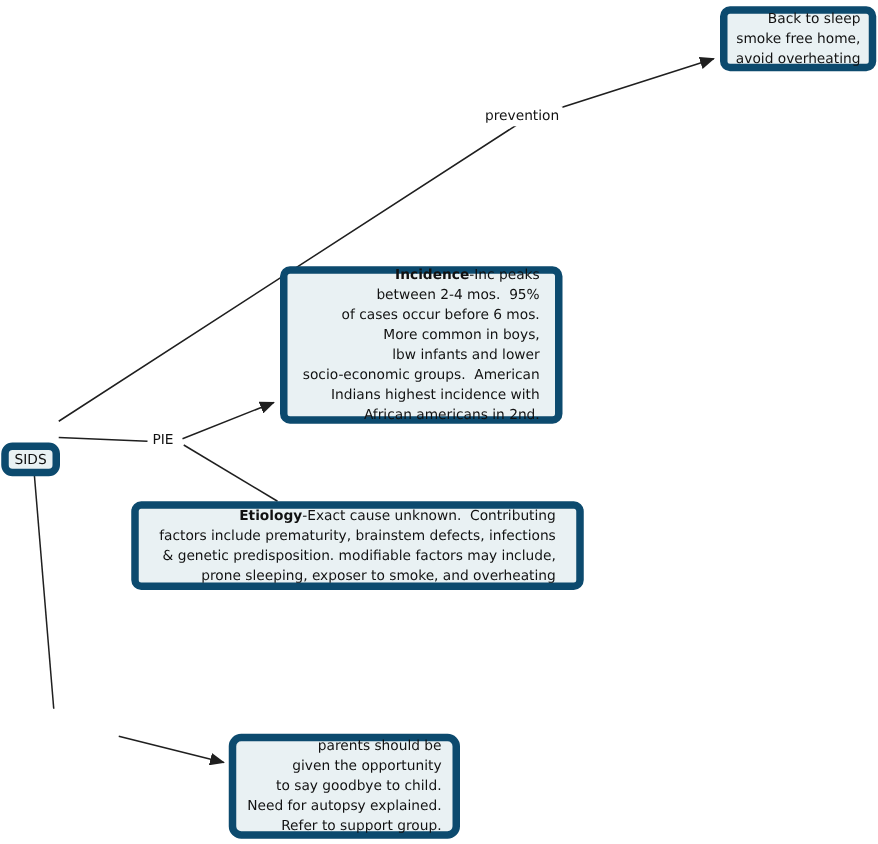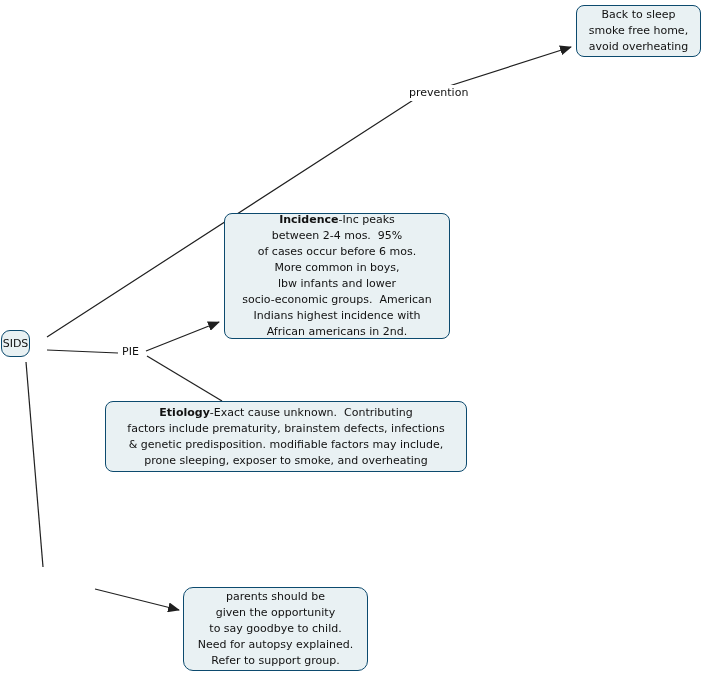--- a/index.html
+++ b/index.html
@@ -14,48 +14,48 @@
   }
   #edges {
     position: absolute;
     left: 0; top: 0;
     width: 702px; height: 675px;
   }
   .node {
     position: absolute;
     box-sizing: border-box;
     background: #e9f1f3;
-    border: 1px solid #0c4a6e;
+    border: 6px solid #0c4a6e;
     border-radius: 8px;
     display: flex;
     align-items: center;
     justify-content: center;
-    text-align: center;
+    text-align: right;
     font-size: 11px;
     line-height: 16px;
     color: #111111;
   }
   .node .ntext { white-space: pre; }
   .node b { white-space: pre; font-weight: bold; }
   .edge-label {
     position: absolute;
     background: #ffffff;
     font-size: 11px;
     line-height: 14px;
     color: #111111;
     text-align: center;
     white-space: pre;
     padding: 1px 3px;
   }
-  #node-sids      { left: 1px;   top: 330px; width: 29px;  height: 27px;  border-radius: 9px; }
+  #node-sids      { left: 1px;   top: 354px; width: 47px;  height: 27px;  border-radius: 9px; }
   #node-prevention-box { left: 576px; top: 5px;   width: 125px; height: 52px; }
   #node-incidence { left: 224px; top: 213px; width: 226px; height: 126px; }
   #node-etiology  { left: 105px; top: 401px; width: 362px; height: 71px; }
   #node-nursing-box { left: 183px; top: 587px; width: 185px; height: 84px; border-radius: 10px; }
-  #label-prevention { left: 406px; top: 85px; text-align: center; }
+  #label-prevention { left: 385px; top: 85px; text-align: center; }
   #label-pie        { left: 119px; top: 344px; }
   #label-nursing    { left: 6px;   top: 568px; width: 88px; background: transparent; }
 </style>
 </head>
 <body>
 
 <div id="canvas">
 
   <svg id="edges" viewBox="0 0 702 675" xmlns="http://www.w3.org/2000/svg">
     <defs>

